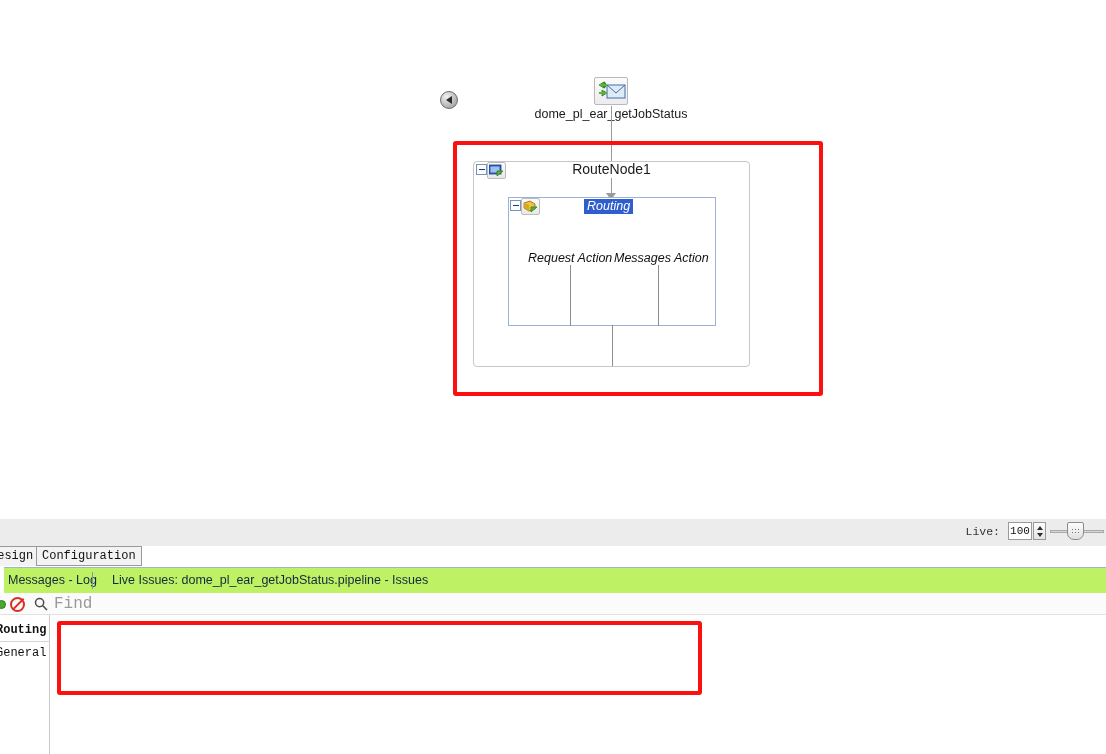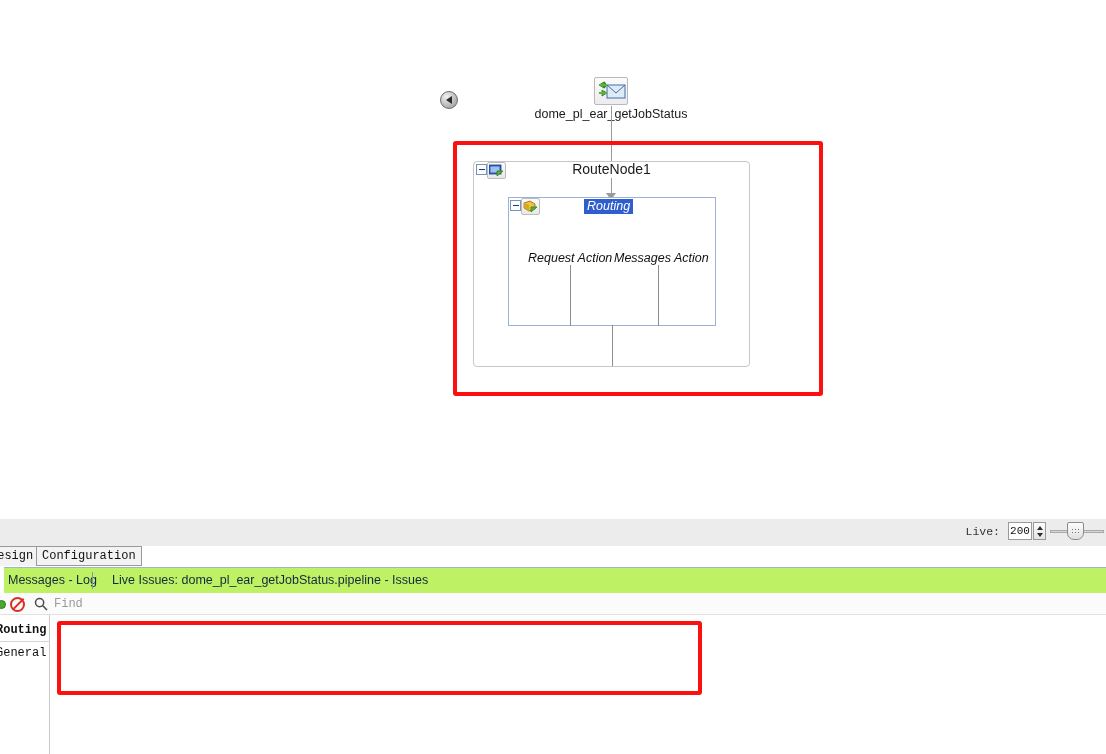--- a/index.html
+++ b/index.html
@@ -234,21 +234,21 @@
     border:2.4px solid #d93025;box-sizing:border-box;
   }
   .fb-ban::after{
     content:"";position:absolute;left:-1px;top:4.3px;width:15px;height:2.4px;
     background:#d93025;transform:rotate(-45deg);transform-origin:center;
   }
   .fb-search{
     position:absolute;left:34px;top:4px;width:14px;height:14px;
   }
   .fb-find{
-    position:absolute;left:54px;top:3px;font-size:12px;color:#9a9a9a;
+    position:absolute;left:54px;top:3px;font-size:16px;color:#9a9a9a;
     font-family:"Liberation Mono", monospace;line-height:17px;
   }
 
   
   #props{
     position:absolute;left:0;top:615px;width:1106px;height:139px;
     background:#ffffff;
   }
   .side-nav{
     position:absolute;left:0;top:0;width:50px;height:139px;
@@ -335,21 +335,21 @@
   <div class="action-label" id="req-lbl">Request Action</div>
   <div class="action-label" id="res-lbl">Messages Action</div>
 
   <div class="act-div" id="div1"></div>
   <div class="act-div" id="div2"></div>
   <div class="conn-v3"></div>
 </div>
 
 <div id="zoombar">
   <span class="zoom-label">Live:</span>
-  <div class="zoom-box">200</div>
+  <div class="zoom-box">100</div>
   <div class="zoom-spin">
     <i class="up"></i>
     <i class="dn"></i>
   </div>
   <div class="zoom-track"></div>
   <div class="zoom-thumb"></div>
 </div>
 
 <div id="dctabs">
   <div class="dc-tab" id="dc-design">Design</div>

